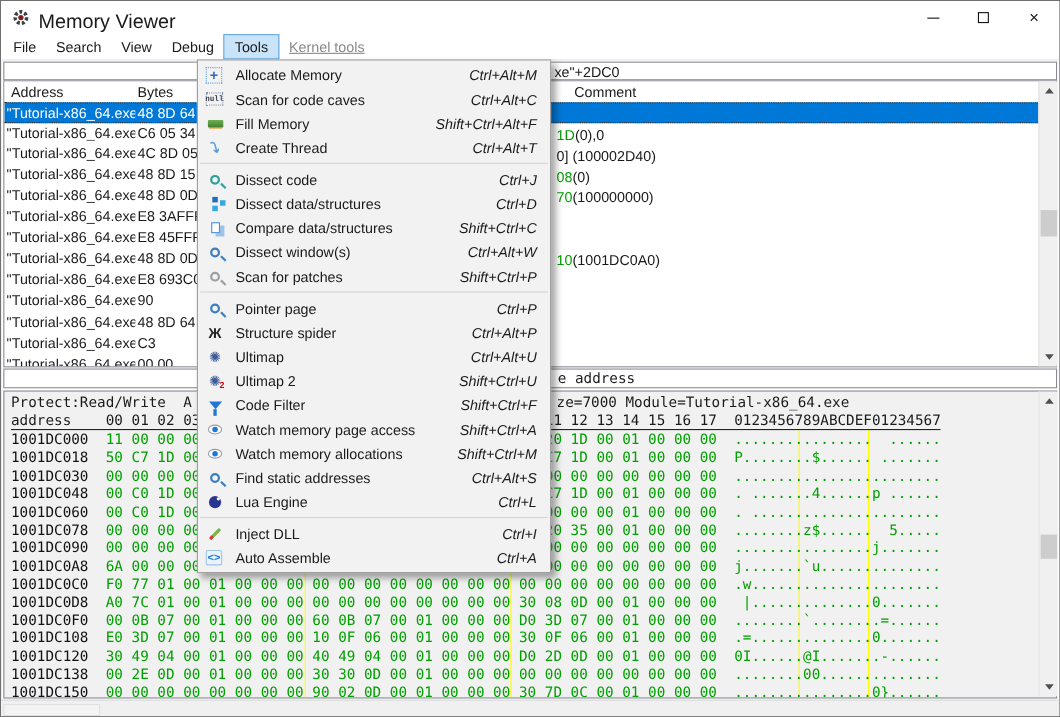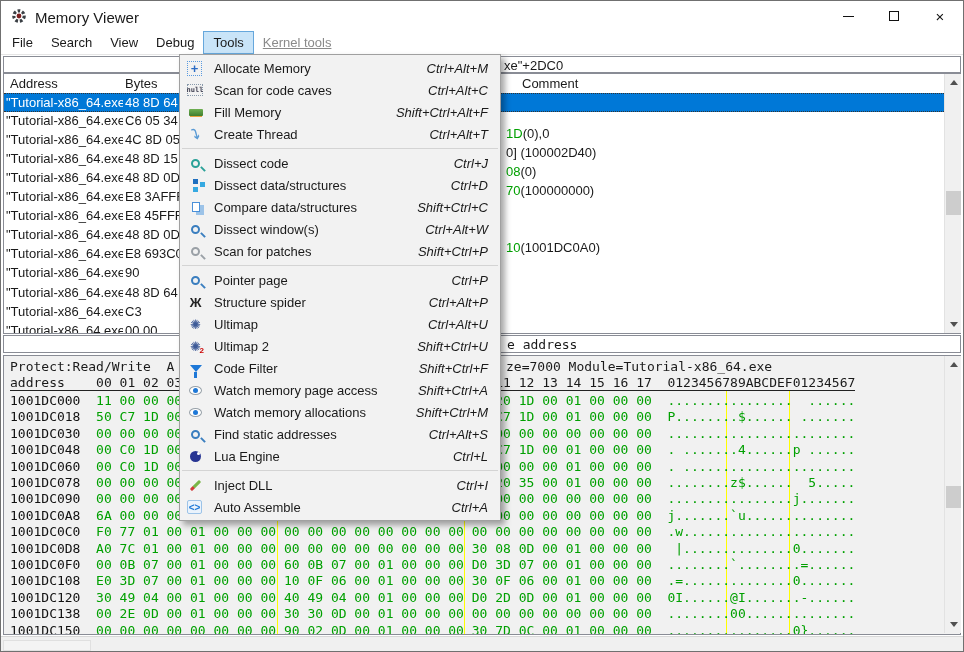--- a/index.html
+++ b/index.html
@@ -3,21 +3,21 @@
 <meta charset="utf-8">
 <style>
   * { margin:0; padding:0; box-sizing:border-box; }
   html,body { width:964px; height:652px; }
   body { font-family:"Liberation Sans", sans-serif; font-size:13px; color:#1a1a1a; }
   #win { position:relative; width:964px; height:652px; background:#fff; border:1px solid #707070; overflow:hidden; }
 
   
   #titlebar { position:absolute; left:0; top:0; width:100%; height:30px; background:#fff; }
   #appicon { position:absolute; left:10px; top:7px; width:16px; height:16px; }
-  #apptitle { position:absolute; left:34px; top:8px; font-size:15px; }
+  #apptitle { position:absolute; left:34px; top:8px; font-size:18px; }
   .wbtn { position:absolute; top:0; width:46px; height:30px; display:flex; align-items:center; justify-content:center; color:#111; }
   #btn-min { right:92px; } #btn-max { right:46px; } #btn-close { right:0; font-size:15px; }
   #btn-min .bar { width:11px; height:1px; background:#111; }
   #btn-max .box { width:10px; height:10px; border:1px solid #111; }
 
   
   #menubar { position:absolute; left:0; top:30px; width:100%; height:24px; background:#fff; display:flex; align-items:stretch; padding-left:2px; border-bottom:1px solid #e5e5e5; }
   .mbitem { padding:0 9px; display:flex; align-items:center; cursor:default; }
   .mbitem.active { background:#c9e4f8; border:1px solid #66a7dc; }
   .mbitem.disabled { color:#8a8a8a;text-decoration:underline; }
@@ -26,21 +26,21 @@
   #symbolbar { position:absolute; left:2px; top:55px; width:958px; height:17px; background:#fff; border:1px solid #898c95; }
   #symboltail { position:absolute; left:500px; top:1px; }
   #disasm { position:absolute; left:2px; top:72px; width:958px; height:261px; background:#fff; border:1px solid #898c95; overflow:hidden; }
   #dheader { position:absolute; left:0; top:0; width:100%; height:18px; background:#fff; }
   .dh { position:absolute; top:2px; color:#1a1a1a; }
   #dh-address { left:6px; } #dh-bytes { left:121px; } #dh-comment { left:518px; }
   #disasmRows { position:absolute; left:0; top:18px; width:940px; height:243px; }
   .drow { position:absolute; left:0; width:940px; height:19px; }
   .drow .addr { position:absolute; left:2px; top:1px; width:117px; overflow:hidden; white-space:nowrap; }
   .drow .byt  { position:absolute; left:121px; top:1px; white-space:nowrap; }
-  .drow .tail { position:absolute; left:502px; top:14px; white-space:nowrap; }
+  .drow .tail { position:absolute; left:502px; top:3px; white-space:nowrap; }
   .drow .g { color:#00a000; }
   .drow.sel { background:#0078d7; color:#fff; border-top:1px dotted #333; border-bottom:1px dotted #333; }
   #infobar { position:absolute; left:2px; top:334px; width:958px; height:18px; background:#fff; border:1px solid #898c95; }
   #infotail { position:absolute; left:503px; top:1px; font-family:"DejaVu Sans Mono", monospace; font-size:13px; }
 
   
   #hexpane { position:absolute; left:2px; top:354px; width:958px; height:280px; background:#f1f1f1; border:1px solid #898c95; overflow:hidden; font-family:"DejaVu Sans Mono", monospace; font-size:13px; white-space:pre; }
   .yline { position:absolute; top:34px; width:1px; height:244px; background:#ffff00; }
   #hexprotect { position:absolute; left:6px; top:3px; }
   #hexprotect-r { position:absolute; left:502px; top:3px; }

